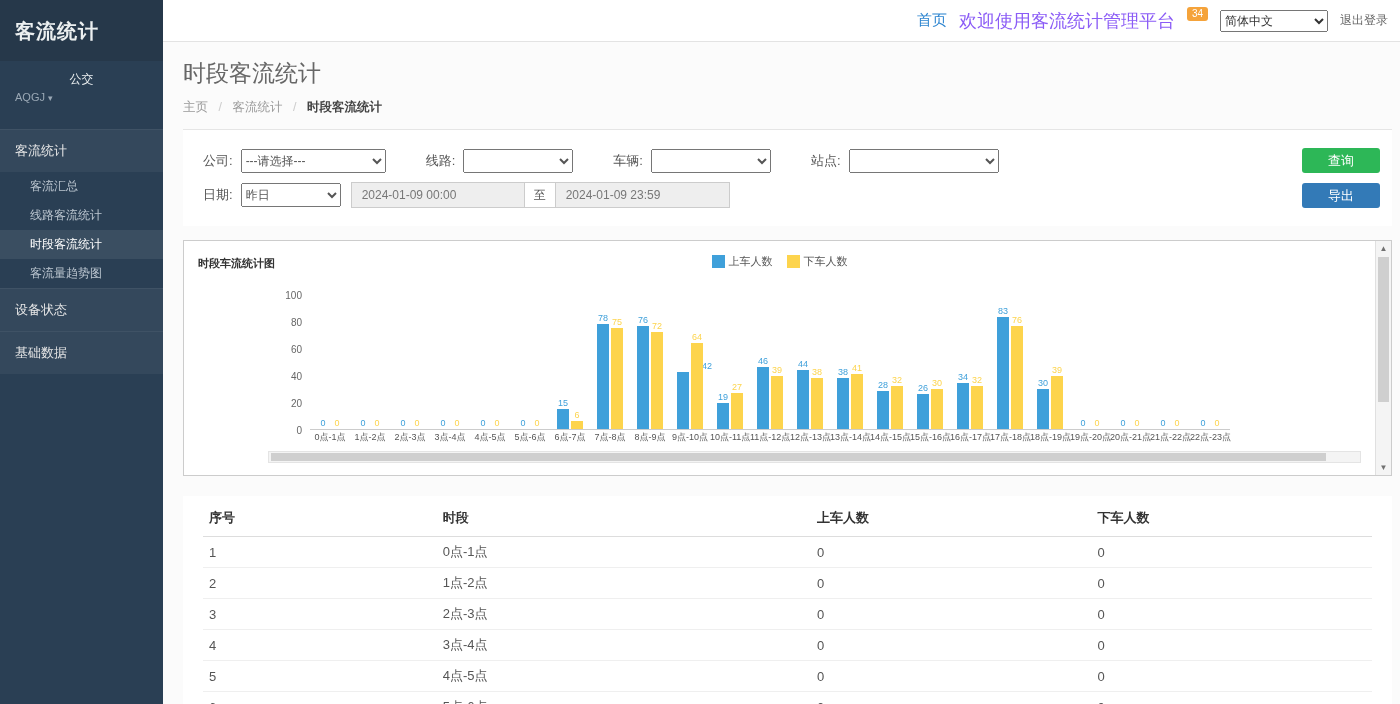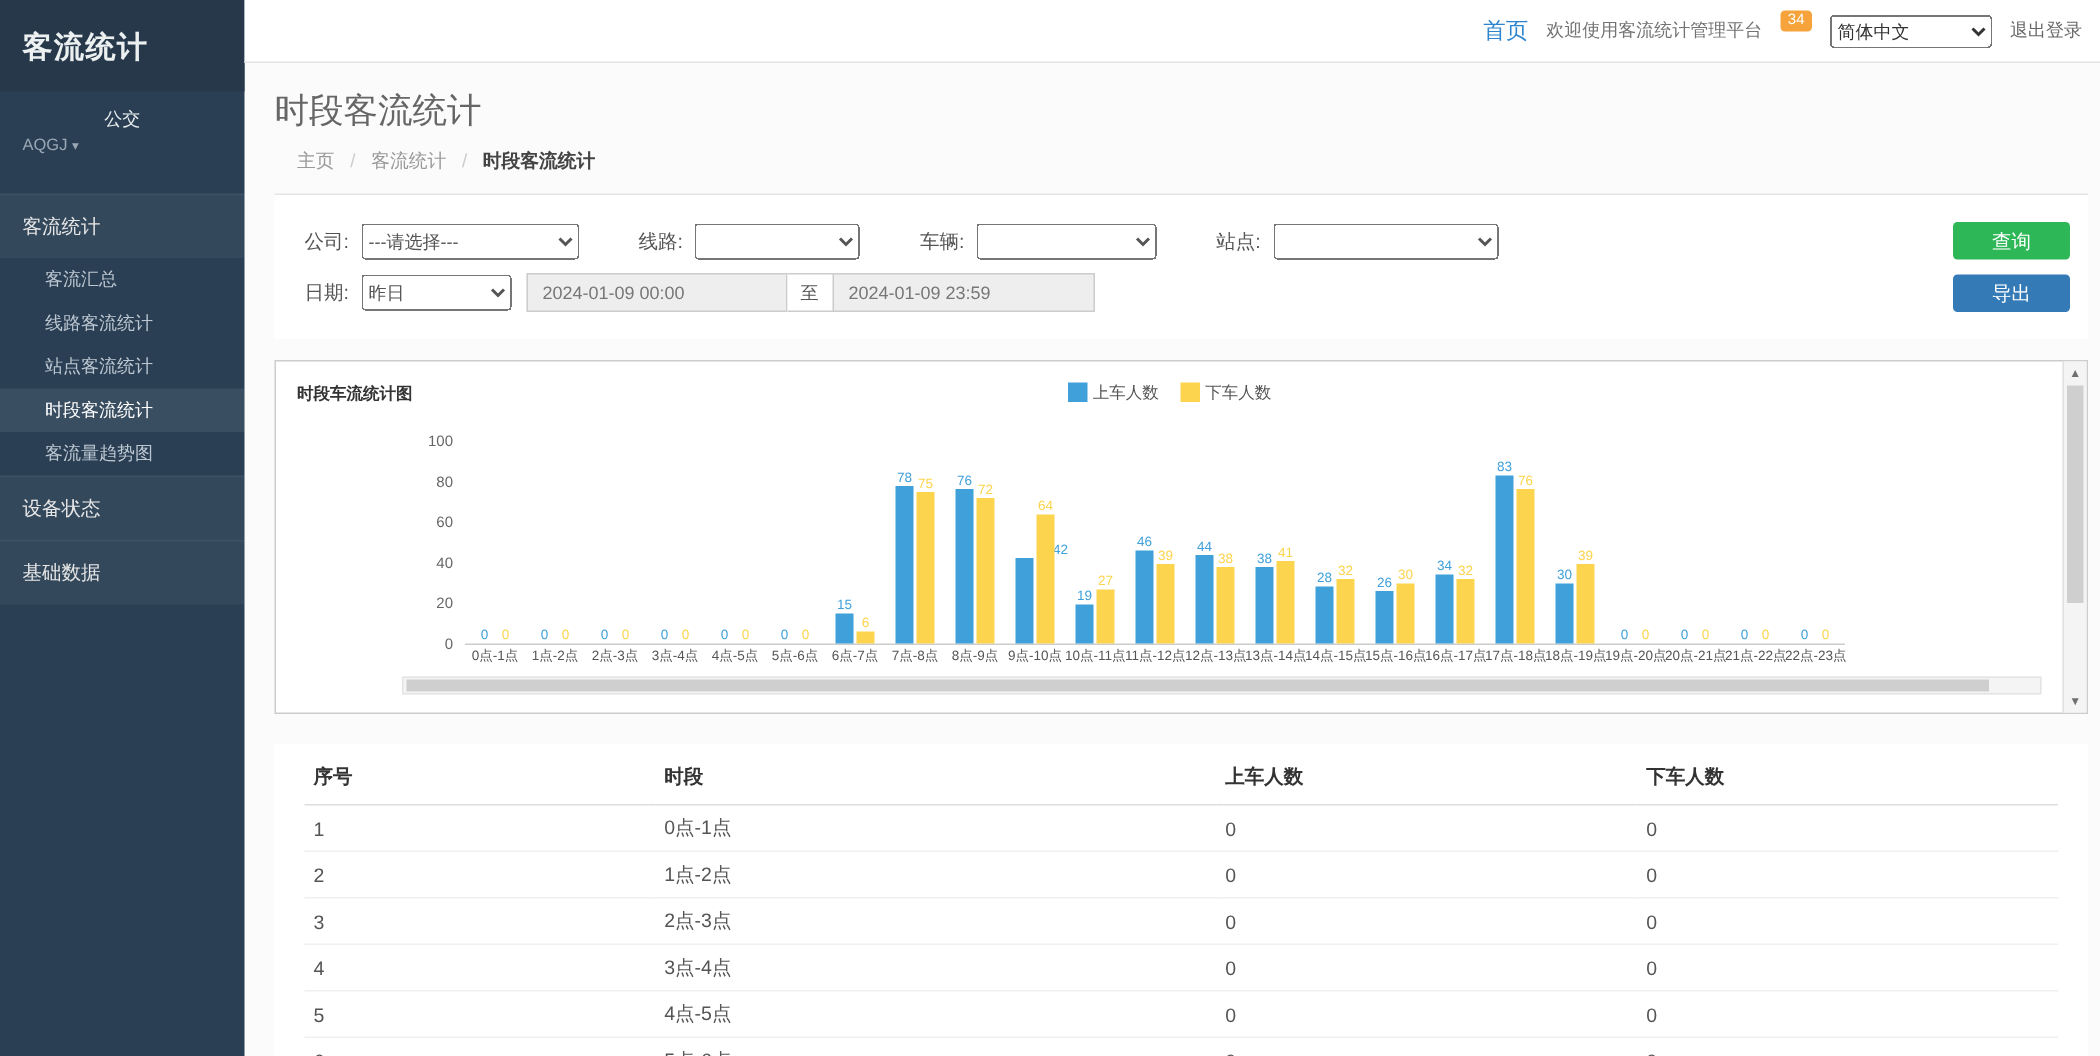--- a/index.html
+++ b/index.html
@@ -28,32 +28,32 @@
   .menu-item { padding:6px 15px 6px 30px; font-size:12px; color:#BDC7D1; cursor:pointer; }
   .menu-item.active { color:#FFFFFF; background:rgba(255,255,255,0.08); }
 
   
   .main { flex:1; min-width:0; display:flex; flex-direction:column; }
   .topbar {
     height:42px; background:#fff; border-bottom:1px solid #E3E3E3;
     display:flex; align-items:center; justify-content:flex-end; gap:12px; padding:0 12px;
   }
   .home-link { color:#2D85D0; font-size:15px; text-decoration:none; cursor:pointer; }
-  .welcome { font-size:12px; color:#737373; }
+  .welcome { font-size:18px; color:#8b5cf6; }
   .badge {
     background:#F5A33A; color:#fff; font-size:10px; line-height:12px;
     padding:1px 5px; border-radius:3px; transform:translateY(-7px); cursor:pointer;
   }
   .lang-select { width:108px; height:22px; font-size:12px; color:#333; }
   .logout-link { font-size:12px; color:#666; text-decoration:none; cursor:pointer; }
 
   .content { flex:1; padding:0 8px 0 20px; overflow:hidden; }
   .page-head { border-bottom:1px solid #E5E5E5; }
   .page-title { margin:16px 0 10px; font-size:23px; font-weight:normal; color:#666; }
-  .breadcrumb { font-size:12.5px; color:#999; padding-bottom:13px;margin-left:15px; }
+  .breadcrumb { font-size:12.5px; color:#999; padding-bottom:13px; }
   .breadcrumb a { color:#999; text-decoration:none; cursor:pointer; }
   .breadcrumb .sep { margin:0 7px; color:#CCC; }
   .breadcrumb .current { color:#444; font-weight:bold; }
 
   
   .filter-card { background:#fff; padding:18px 6px 10px 20px; display:flex; justify-content:space-between; }
   .filter-row { display:flex; align-items:center; margin-bottom:8px; height:26px; }
   .field { display:flex; align-items:center; margin-right:40px; }
   .field label { font-size:13px; color:#555; margin-right:8px; white-space:nowrap; }
   .field select { height:24px; font-size:12px; color:#555; }
@@ -125,21 +125,20 @@
     <div class="org-block">
       <div class="org-name">公交</div>
       <div class="org-code">
         <span>AQGJ</span><span class="caret">▾</span>
       </div>
     </div>
     <nav class="menu" id="menu">
         <div class="menu-section">客流统计</div>
         <div class="menu-item">客流汇总</div>
         <div class="menu-item">线路客流统计</div>
-        <div class="menu-item">站点客流统计</div>
         <div class="menu-item active">时段客流统计</div>
         <div class="menu-item">客流量趋势图</div>
         <div class="menu-section">设备状态</div>
         <div class="menu-section">基础数据</div>
       </nav>
   </aside>
 
   <div class="main">
 
     <header class="topbar">

